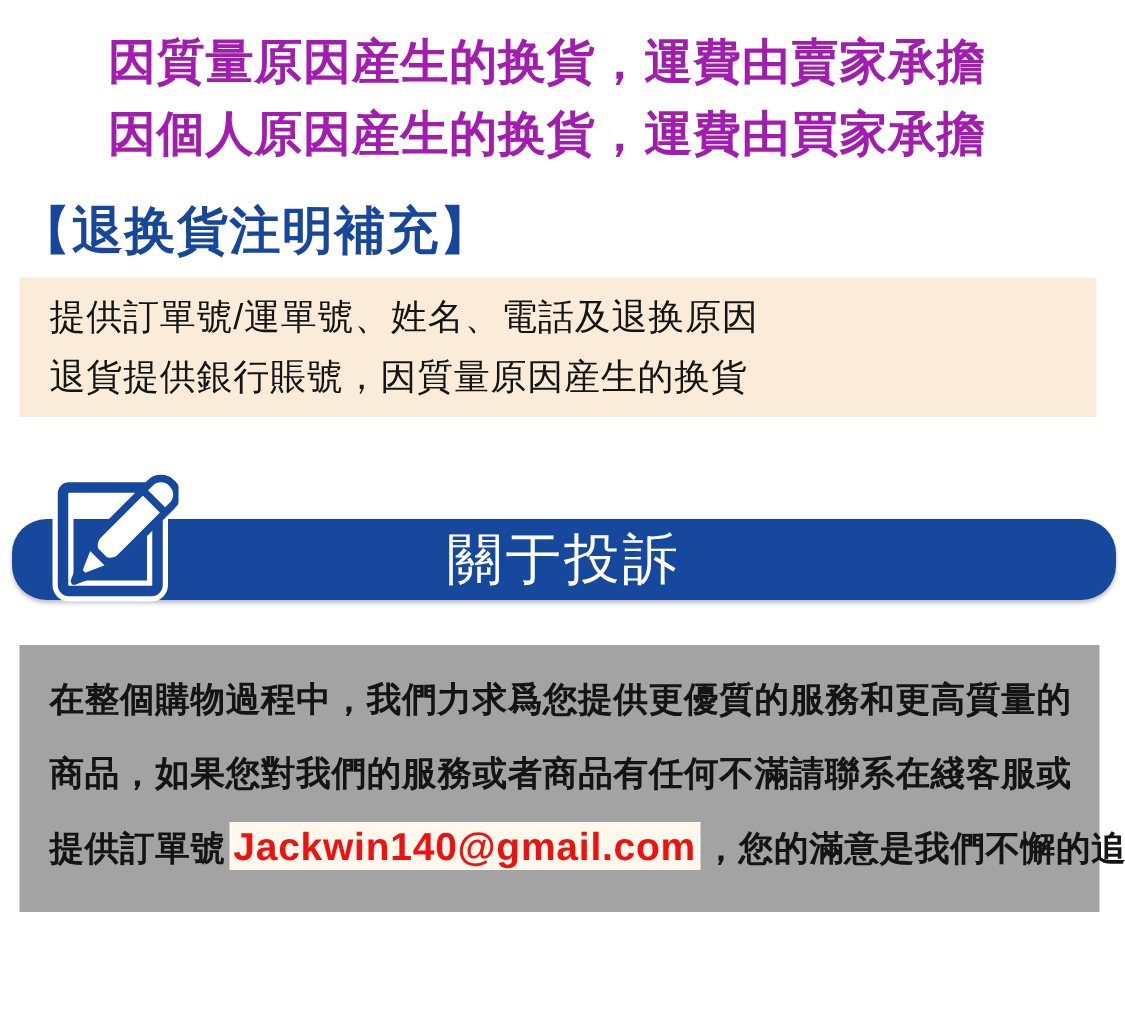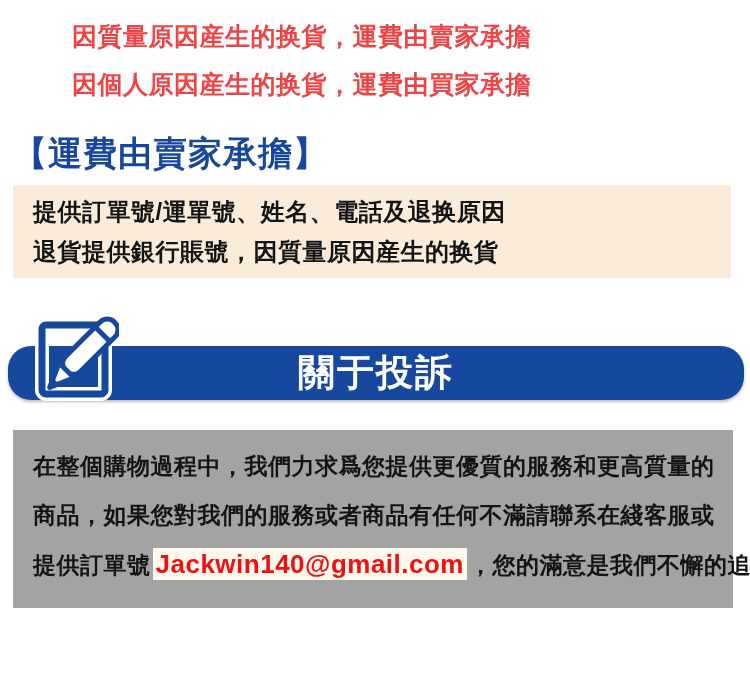--- a/index.html
+++ b/index.html
@@ -1,63 +1,63 @@
 <!DOCTYPE html>
 <html><head>
 <meta charset="utf-8">
 <style>
   html,body{margin:0;padding:0;background:#fff;}
   #canvas{
     position:relative;width:750px;height:676px;background:#ffffff;overflow:hidden;
     font-family:"Liberation Sans","DejaVu Sans",sans-serif;color:#141414;
   }
   .note{
-    position:absolute;left:72px;font-size:25px;font-weight:600;letter-spacing:0.5px;
-    color:#ef4444;white-space:nowrap;
+    position:absolute;left:72px;font-size:32px;font-weight:600;letter-spacing:0.5px;
+    color:#a21caf;white-space:nowrap;
   }
   .note1{top:20px;}
   .note2{top:68px;text-align:right;}
   .heading{
     position:absolute;left:13px;top:131px;font-size:34px;font-weight:700;
     color:#17479d;white-space:nowrap;letter-spacing:1px;
   }
   .box1{
     position:absolute;left:13px;top:185px;width:718px;height:93px;
     background:#fbecd9;box-sizing:border-box;padding:7px 0 0 20px;
   }
-  .box1 .line{font-size:24px;font-weight:700;line-height:40px;white-space:nowrap;letter-spacing:0.5px;}
+  .box1 .line{font-size:24px;font-weight:400;line-height:40px;white-space:nowrap;letter-spacing:0.5px;}
   .banner{
     position:absolute;left:8px;top:346px;width:736px;height:54px;
     background:#16489e;border-radius:23px;
     box-shadow:0 2px 3px rgba(110,110,110,0.45);
   }
   .banner-title{
     position:absolute;left:0;top:0;width:100%;height:66px;line-height:54px;
-    text-align:center;color:#ffffff;font-size:37px;font-weight:700;letter-spacing:2px;
+    text-align:center;color:#ffffff;font-size:37px;font-weight:400;letter-spacing:2px;
   }
   .pad-icon{position:absolute;left:33px;top:310px;width:86px;height:92px;z-index:3;}
   .box2{
     position:absolute;left:13px;top:430px;width:720px;height:178px;
     background:#a3a3a3;box-sizing:border-box;padding:12px 0 0 20px;
   }
   .box2 .line{font-size:23px;font-weight:600;line-height:49px;white-space:nowrap;letter-spacing:0.5px;}
   .email{
     color:#ee1111;font-weight:700;font-size:26px;
     background:#fff8ec;padding:1px 3px;margin:0 2px;
   }
 </style>
 </head>
 <body>
 
 <div id="canvas">
 
   <div class="note note1">因質量原因産生的换貨，運費由賣家承擔</div>
   <div class="note note2">因個人原因産生的换貨，運費由買家承擔</div>
 
-  <div class="heading">【運費由賣家承擔】</div>
+  <div class="heading">【退换貨注明補充】</div>
 
   <div class="box1">
     <div class="line">提供訂單號/運單號、姓名、電話及退换原因</div>
     <div class="line">退貨提供銀行賬號，因質量原因産生的换貨</div>
   </div>
 
   <div class="pad-icon">
     <svg width="86" height="92" viewBox="0 0 86 92" xmlns="http://www.w3.org/2000/svg">
 
       <rect x="9" y="15" width="63" height="69" rx="4" fill="none" stroke="#ffffff" stroke-width="14"></rect>

